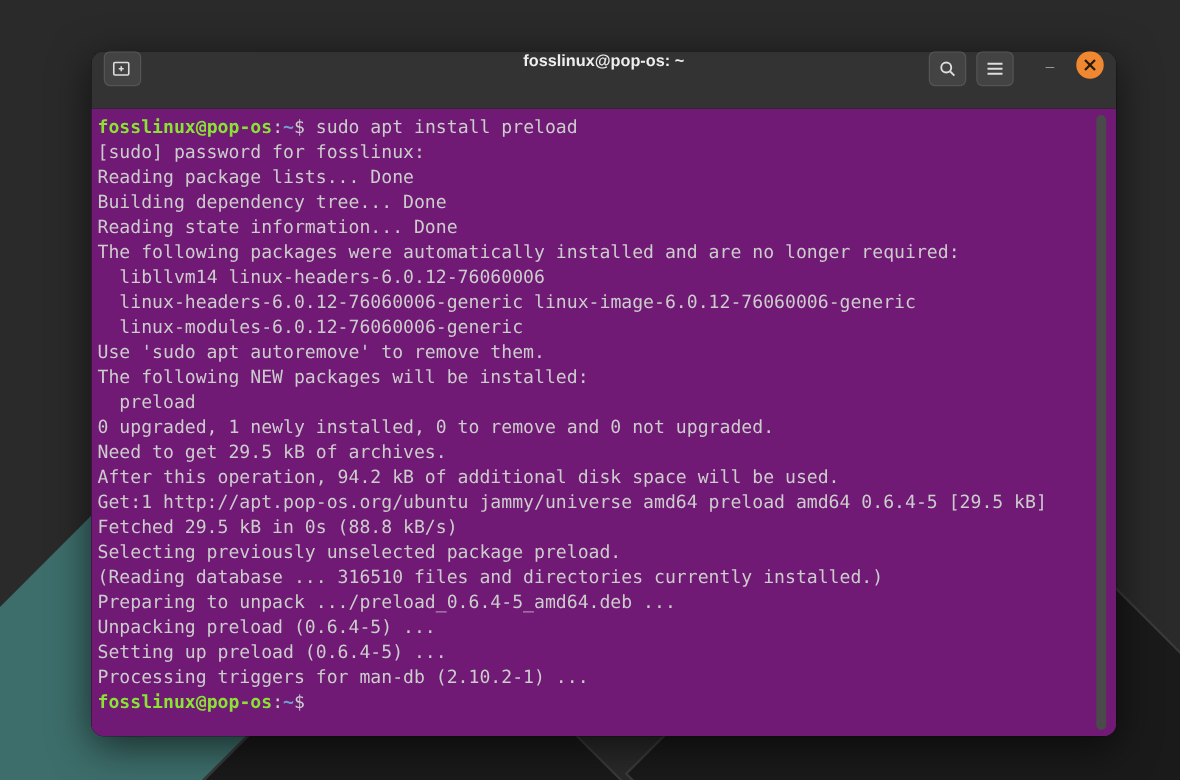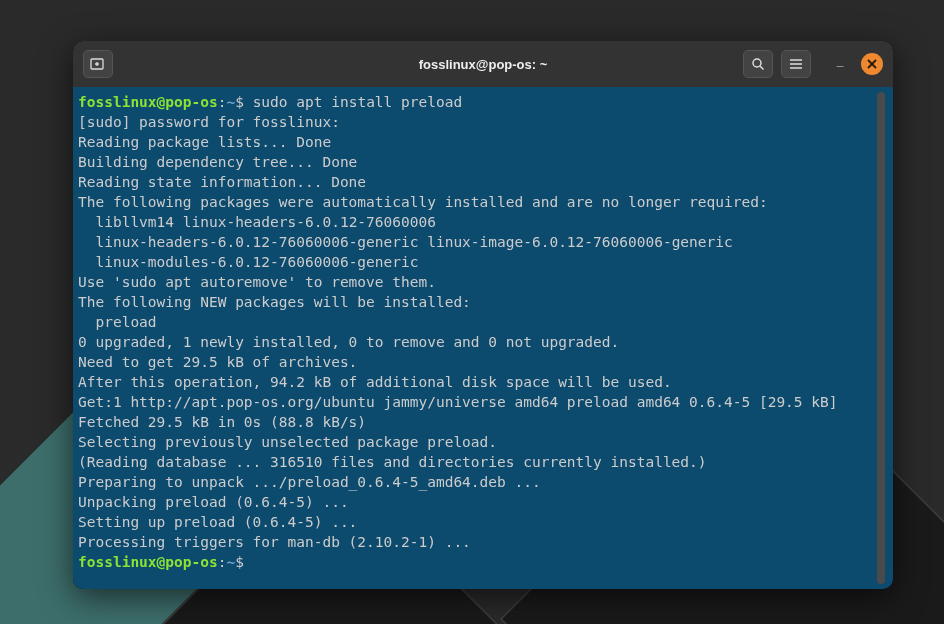--- a/index.html
+++ b/index.html
@@ -72,21 +72,21 @@
       border-radius: 10px;
       box-shadow: 0 8px 32px rgba(0,0,0,0.6);
       display: flex;
       flex-direction: column;
       overflow: hidden;
     }
     .titlebar {
       height: 46px;
       background: #333333;
       display: flex;
-      align-items: center;
+      align-items: flex-start;
       padding: 0 10px;
       gap: 8px;
       position: relative;
     }
     .titlebar-btn {
       width: 30px;
       height: 28px;
       background: #434343;
       border: 1px solid #555;
       border-radius: 5px;
@@ -129,21 +129,21 @@
     .win-minimize {
       color: #ddd;
       font-weight: bold;
       padding-bottom: 6px;
     }
     .win-close {
       background: #f08832;
     }
     .terminal-body {
       flex: 1;
-      background: #0c4a6e;
+      background: #701a75;
       padding: 5px 8px 5px 5px;
       overflow: hidden;
       position: relative;
       display: flex;
     }
     .terminal-content {
       flex: 1;
       font-family: 'DejaVu Sans Mono', 'Liberation Mono', monospace;
       font-size: 14.5px;
       line-height: 20px;

